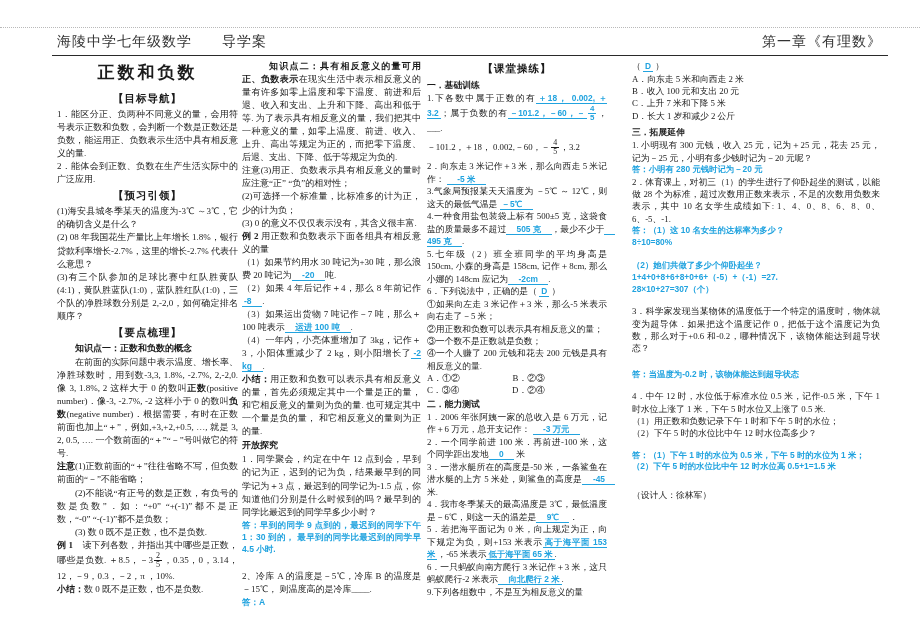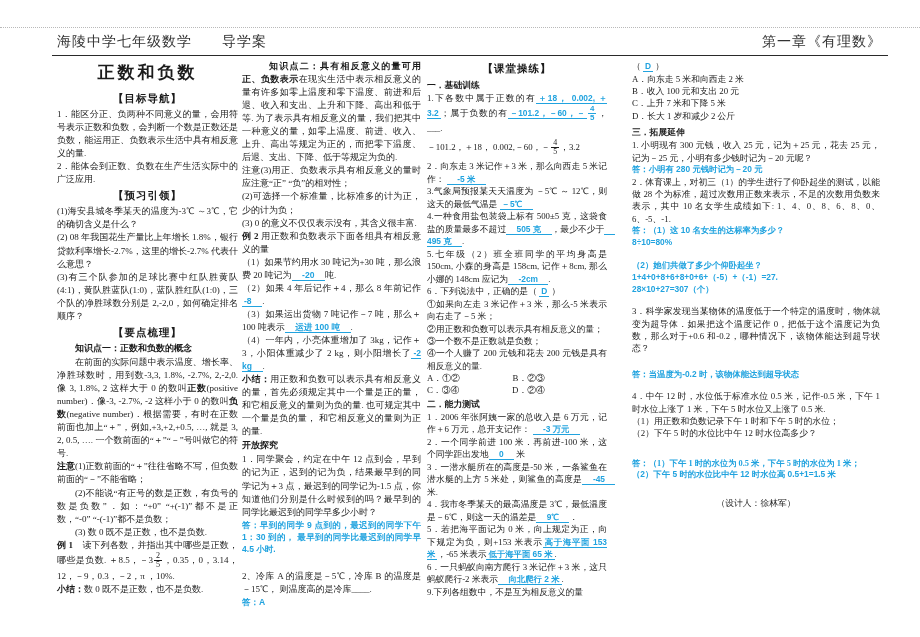--- a/index.html
+++ b/index.html
@@ -14,21 +14,21 @@
   #col1{left:57px;width:181px;}
   #col2{left:242px;width:179px;}
   #col3{left:427px;width:180px;font-size:8.8px;line-height:1.4;}
   #col4{left:632px;width:248px;font-size:8.8px;line-height:1.4;}
   .blk{margin:0;}
   .title{font-size:17px;font-weight:bold;text-align:center;letter-spacing:3px;margin:1px 0 5px;}
   .h{font-weight:bold;text-align:center;font-size:10.5px;margin:2px 0;letter-spacing:1px;}
   .sub{font-weight:bold;margin:1px 0;}
   .pi{text-indent:2em;}
   .pi3{text-indent:3em;}
-  .right{text-align:center;}
+  .right{text-align:left;}
   .bold{font-weight:bold;}
   .ans{color:#21a3df;font-weight:bold;font-family:"Liberation Sans",sans-serif;font-size:0.95em;}
   .fill{border-bottom:1px solid #21a3df;padding:0 2px;}
   .ansline{color:#21a3df;font-weight:bold;font-family:"Liberation Sans",sans-serif;}
   .frac{display:inline-block;text-align:center;vertical-align:-0.5em;line-height:1.05;margin:0 1px;font-size:0.9em;}
   .frac .fn{display:block;border-bottom:1px solid currentColor;padding:0 2px;}
   .frac .fd{display:block;}
 </style>
 </head>
 <body>
@@ -111,16 +111,16 @@
     <div class="blk ans ansline"><span>答：（1）这 10 名女生的达标率为多少？</span></div>
     <div class="blk ans ansline"><span>8÷10=80%</span></div>
     <div class="blk ans ansline" style="margin-top: 12px;"><span>（2）她们共做了多少个仰卧起坐？</span></div>
     <div class="blk ans ansline"><span>1+4+0+8+6+8+0+6+（-5）+（-1）=27.</span></div>
     <div class="blk ans ansline"><span>28×10+27=307（个）</span></div>
     <div class="blk p" style="margin-top: 10px;"><span>3．科学家发现当某物体的温度低于一个特定的温度时，物体就变为超导体．如果把这个温度记作 0，把低于这个温度记为负数，那么对于+0.6 和-0.2，哪种情况下，该物体能达到超导状态？</span></div>
     <div class="blk ans ansline" style="margin-top: 14px;"><span>答：当温度为-0.2 时，该物体能达到超导状态</span></div>
     <div class="blk p" style="margin-top: 10px;"><span>4．中午 12 时，水位低于标准水位 0.5 米，记作-0.5 米，下午 1 时水位上涨了 1 米，下午 5 时水位又上涨了 0.5 米.</span></div>
     <div class="blk p"><span>（1）用正数和负数记录下午 1 时和下午 5 时的水位；</span></div>
     <div class="blk p"><span>（2）下午 5 时的水位比中午 12 时水位高多少？</span></div>
-    <div class="blk ans ansline" style="margin-top: 18px; font-family: Liberation Serif, serif;"><span>答：（1）下午 1 时的水位为 0.5 米，下午 5 时的水位为 1 米；</span></div>
+    <div class="blk ans ansline" style="margin-top: 10px;"><span>答：（1）下午 1 时的水位为 0.5 米，下午 5 时的水位为 1 米；</span></div>
     <div class="blk ans ansline"><span>（2）下午 5 时的水位比中午 12 时水位高 0.5+1=1.5 米</span></div>
     <div class="blk p right" style="margin-top: 16px;"><span>（设计人：徐林军）</span></div>
   </div>
 
 </body></html>

